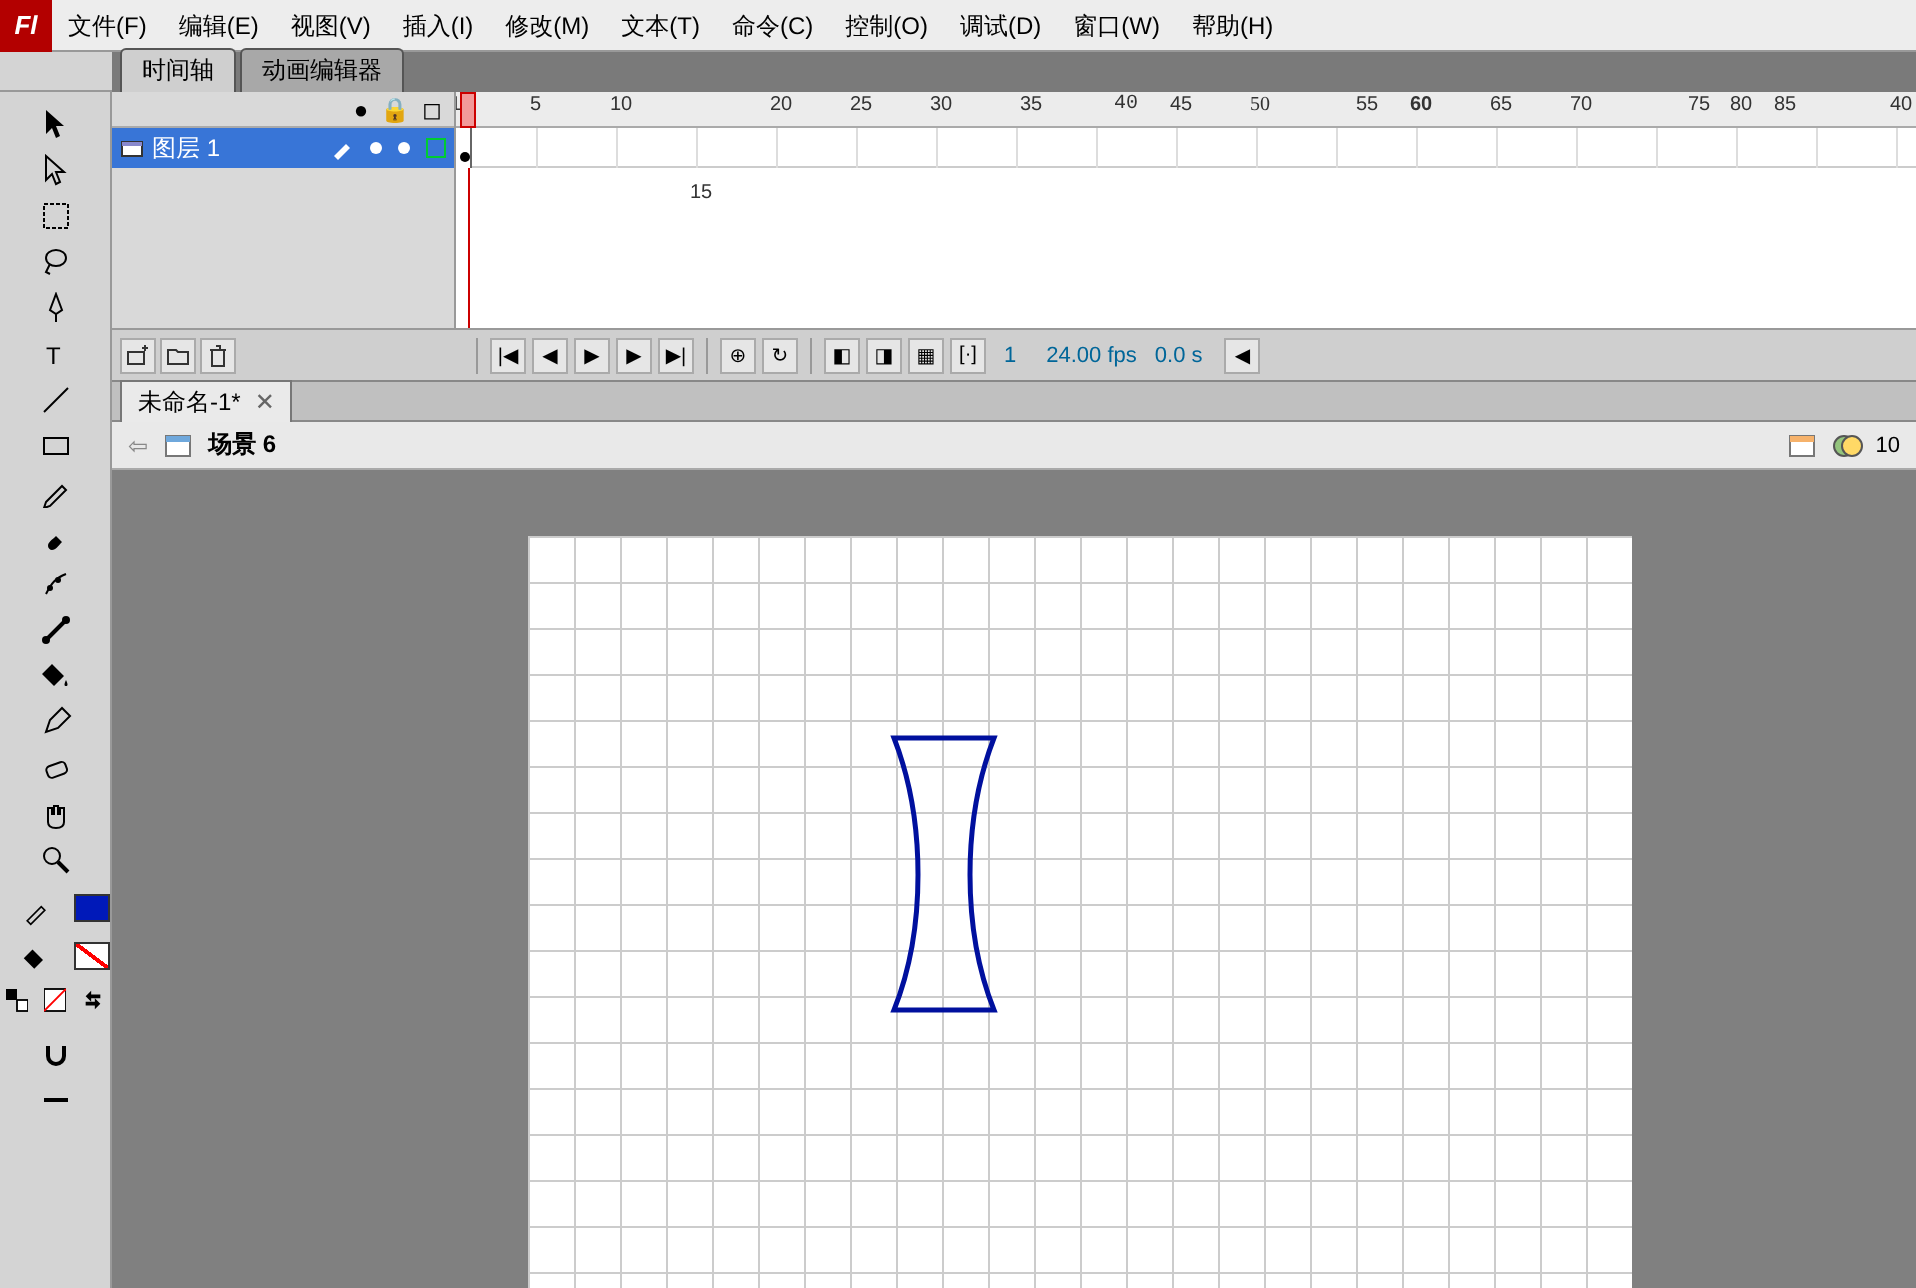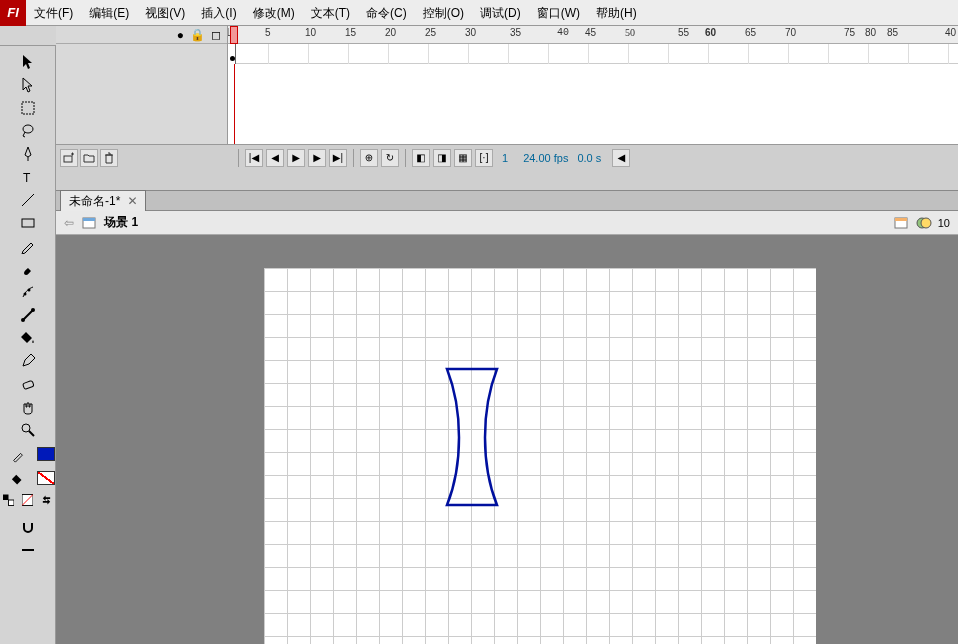--- a/index.html
+++ b/index.html
@@ -222,34 +222,53 @@
       </svg>
     </div>
   <div class="tool">
       <svg viewBox="0 0 16 16">
         <rect x="2" y="7" width="12" height="2" fill="#000"></rect>
       </svg>
     </div>
 </div>
 
 <div class="timeline-panel">
+  <div class="tl-tabs">
+    <div class="tl-tab">时间轴</div>
+    <div class="tl-tab inactive">动画编辑器</div>
+  </div>
   <div class="tl-body">
     <div class="layer-col">
       <div class="layer-head">
         <span>●</span>
         <span>🔒</span>
         <span>◻</span>
       </div>
+      <div class="layer-row">
+        <svg class="lyr-icon" viewBox="0 0 12 12">
+            <rect x="1" y="3" width="10" height="7" fill="#fff" stroke="#333"></rect>
+            <rect x="1" y="3" width="10" height="2" fill="#88c"></rect>
+          </svg>
+        <span>图层 1</span>
+        <div class="dots">
+          <svg class="lyr-icon" viewBox="0 0 12 12">
+              <path d="M2 10l6-6 2 2-6 6z" fill="#fff"></path>
+            </svg>
+          <span class="dot"></span>
+          <span class="dot"></span>
+          <span class="square-outline"></span>
+        </div>
+      </div>
     </div>
     <div class="frames-col">
       <div class="ruler">
           <div class="ruler-num" style="left: -3px;">1</div>
           <div class="ruler-num" style="left: 37px;">5</div>
           <div class="ruler-num" style="left: 77px;">10</div>
-          <div class="ruler-num" style="left: 117px;">15</div>
+          <div class="ruler-num" style="left: 117px; margin-top: 44px;">15</div>
           <div class="ruler-num" style="left: 157px;">20</div>
           <div class="ruler-num" style="left: 197px;">25</div>
           <div class="ruler-num" style="left: 237px;">30</div>
           <div class="ruler-num" style="left: 282px;">35</div>
           <div class="ruler-num" style="left: 329px; font-family: Liberation Mono, monospace;">40</div>
           <div class="ruler-num" style="left: 357px;">45</div>
           <div class="ruler-num" style="left: 397px; font-family: Liberation Serif, serif;">50</div>
           <div class="ruler-num" style="left: 450px;">55</div>
           <div class="ruler-num" style="left: 477px; font-weight: bold;">60</div>
           <div class="ruler-num" style="left: 517px;">65</div>
@@ -329,21 +348,21 @@
     <span class="close-x">✕</span>
   </div>
 </div>
 
 <div class="scene-bar">
   <span style="color:#888">⇦</span>
   <svg width="14" height="14" viewBox="0 0 14 14">
       <rect x="1" y="2" width="12" height="10" fill="#fff" stroke="#777"></rect>
       <rect x="1" y="2" width="12" height="3" fill="#6fa8dc"></rect>
     </svg>
-  <span style="font-weight:bold">场景 1</span>
+  <span style="font-weight:bold">场景 6</span>
   <div class="right">
     <svg width="16" height="14" viewBox="0 0 16 14">
         <rect x="1" y="2" width="12" height="10" fill="#fff" stroke="#777"></rect>
         <rect x="1" y="2" width="12" height="3" fill="#f6b26b"></rect>
       </svg>
     <svg width="16" height="14" viewBox="0 0 16 14">
         <circle cx="6" cy="7" r="5" fill="#93c47d" stroke="#555"></circle>
         <circle cx="10" cy="7" r="5" fill="#ffd966" stroke="#555"></circle>
       </svg>
     <span class="zoom">10</span>

